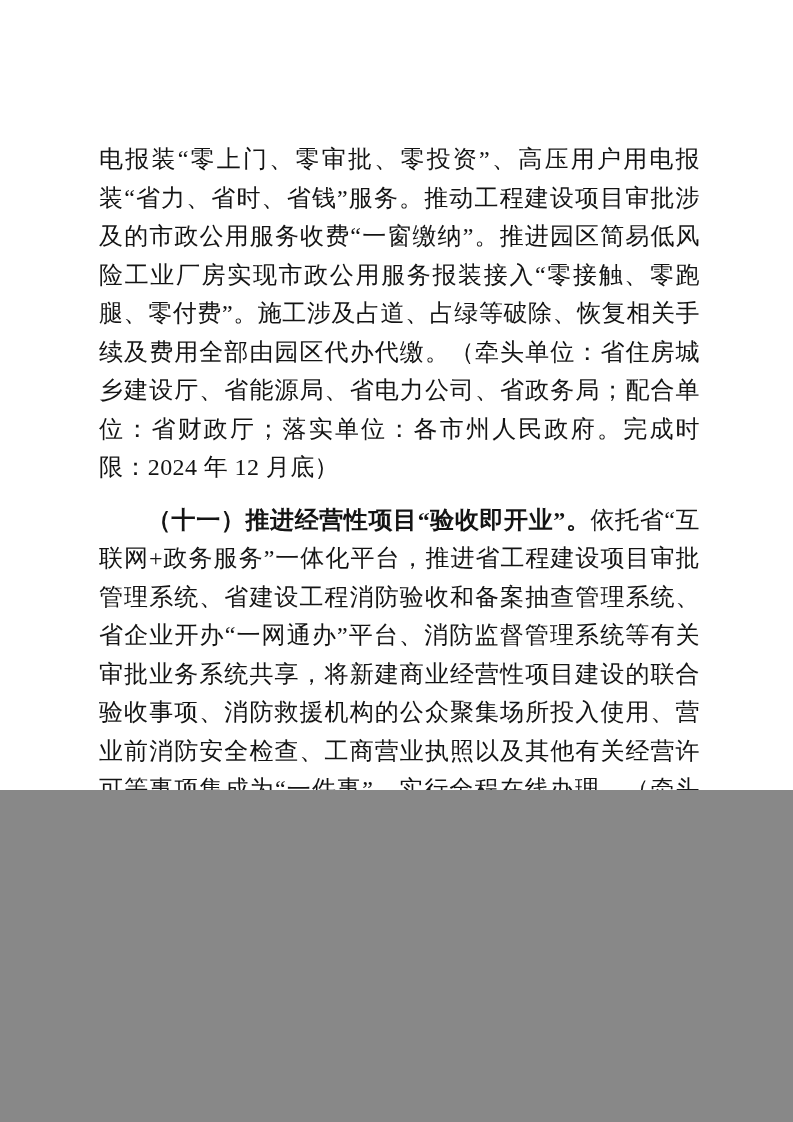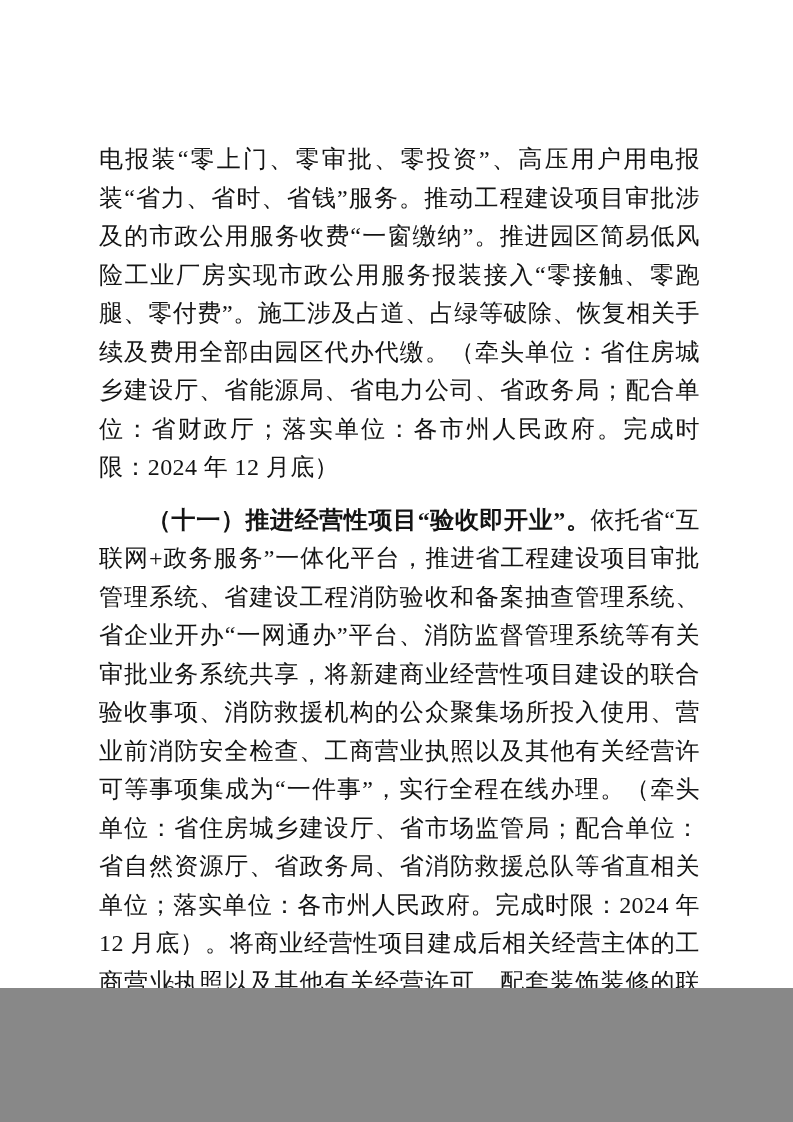--- a/index.html
+++ b/index.html
@@ -3,21 +3,21 @@
 <meta charset="utf-8">
 <style>
   html, body {
     margin: 0;
     padding: 0;
     background: #888;
   }
   .page {
     position: relative;
     width: 793px;
-    height: 988px;
+    height: 790px;
     margin: 0 auto;
     background: #ffffff;
     overflow: hidden;
     font-family: "Liberation Serif", "DejaVu Serif", serif;
     color: #141414;
   }
   .content {
     position: absolute;
     left: 99px;
     top: 140px;

